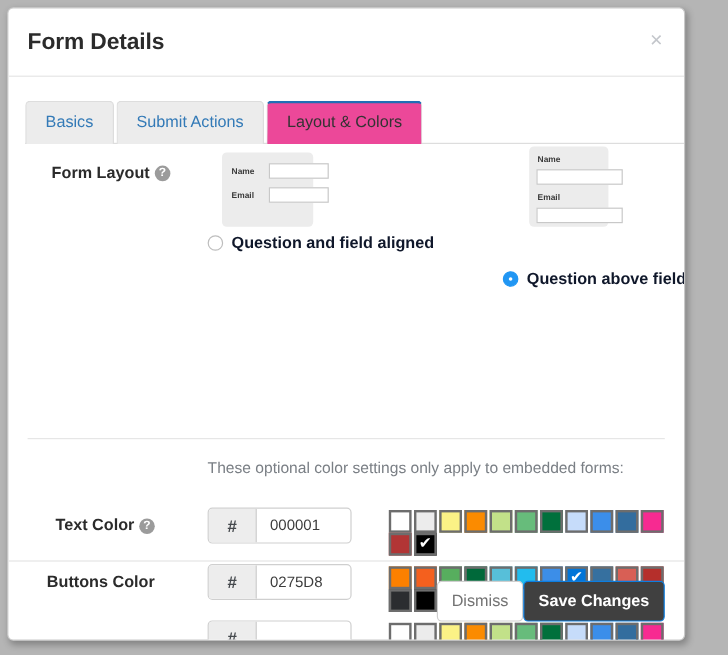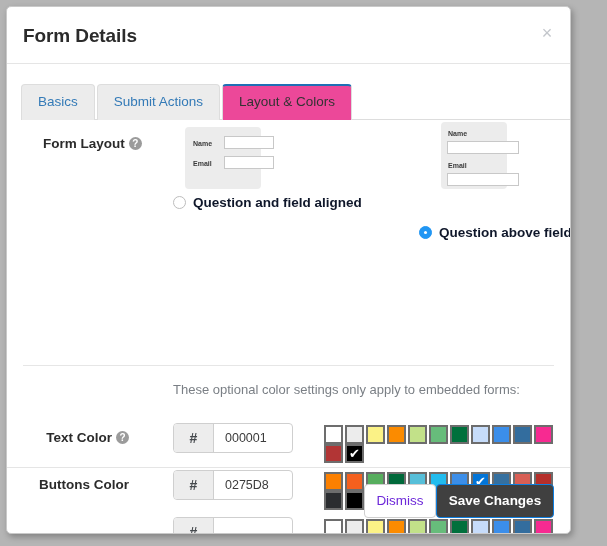--- a/index.html
+++ b/index.html
@@ -327,21 +327,21 @@
     font-size: 13.5px;
     cursor: pointer;
     text-align: center;
     line-height: 32px;
   }
   .btn-dismiss {
     right: 134px;
     width: 72px;
     background: #ffffff;
     border: 1px solid #cfcfcf;
-    color: #6d28d9;
+    color: #737373;
   }
   .btn-save {
     right: 16px;
     width: 118px;
     background: #404040;
     border: 1px solid #0d7ee0;
     color: #ffffff;
     font-weight: bold;
   }
 </style>

